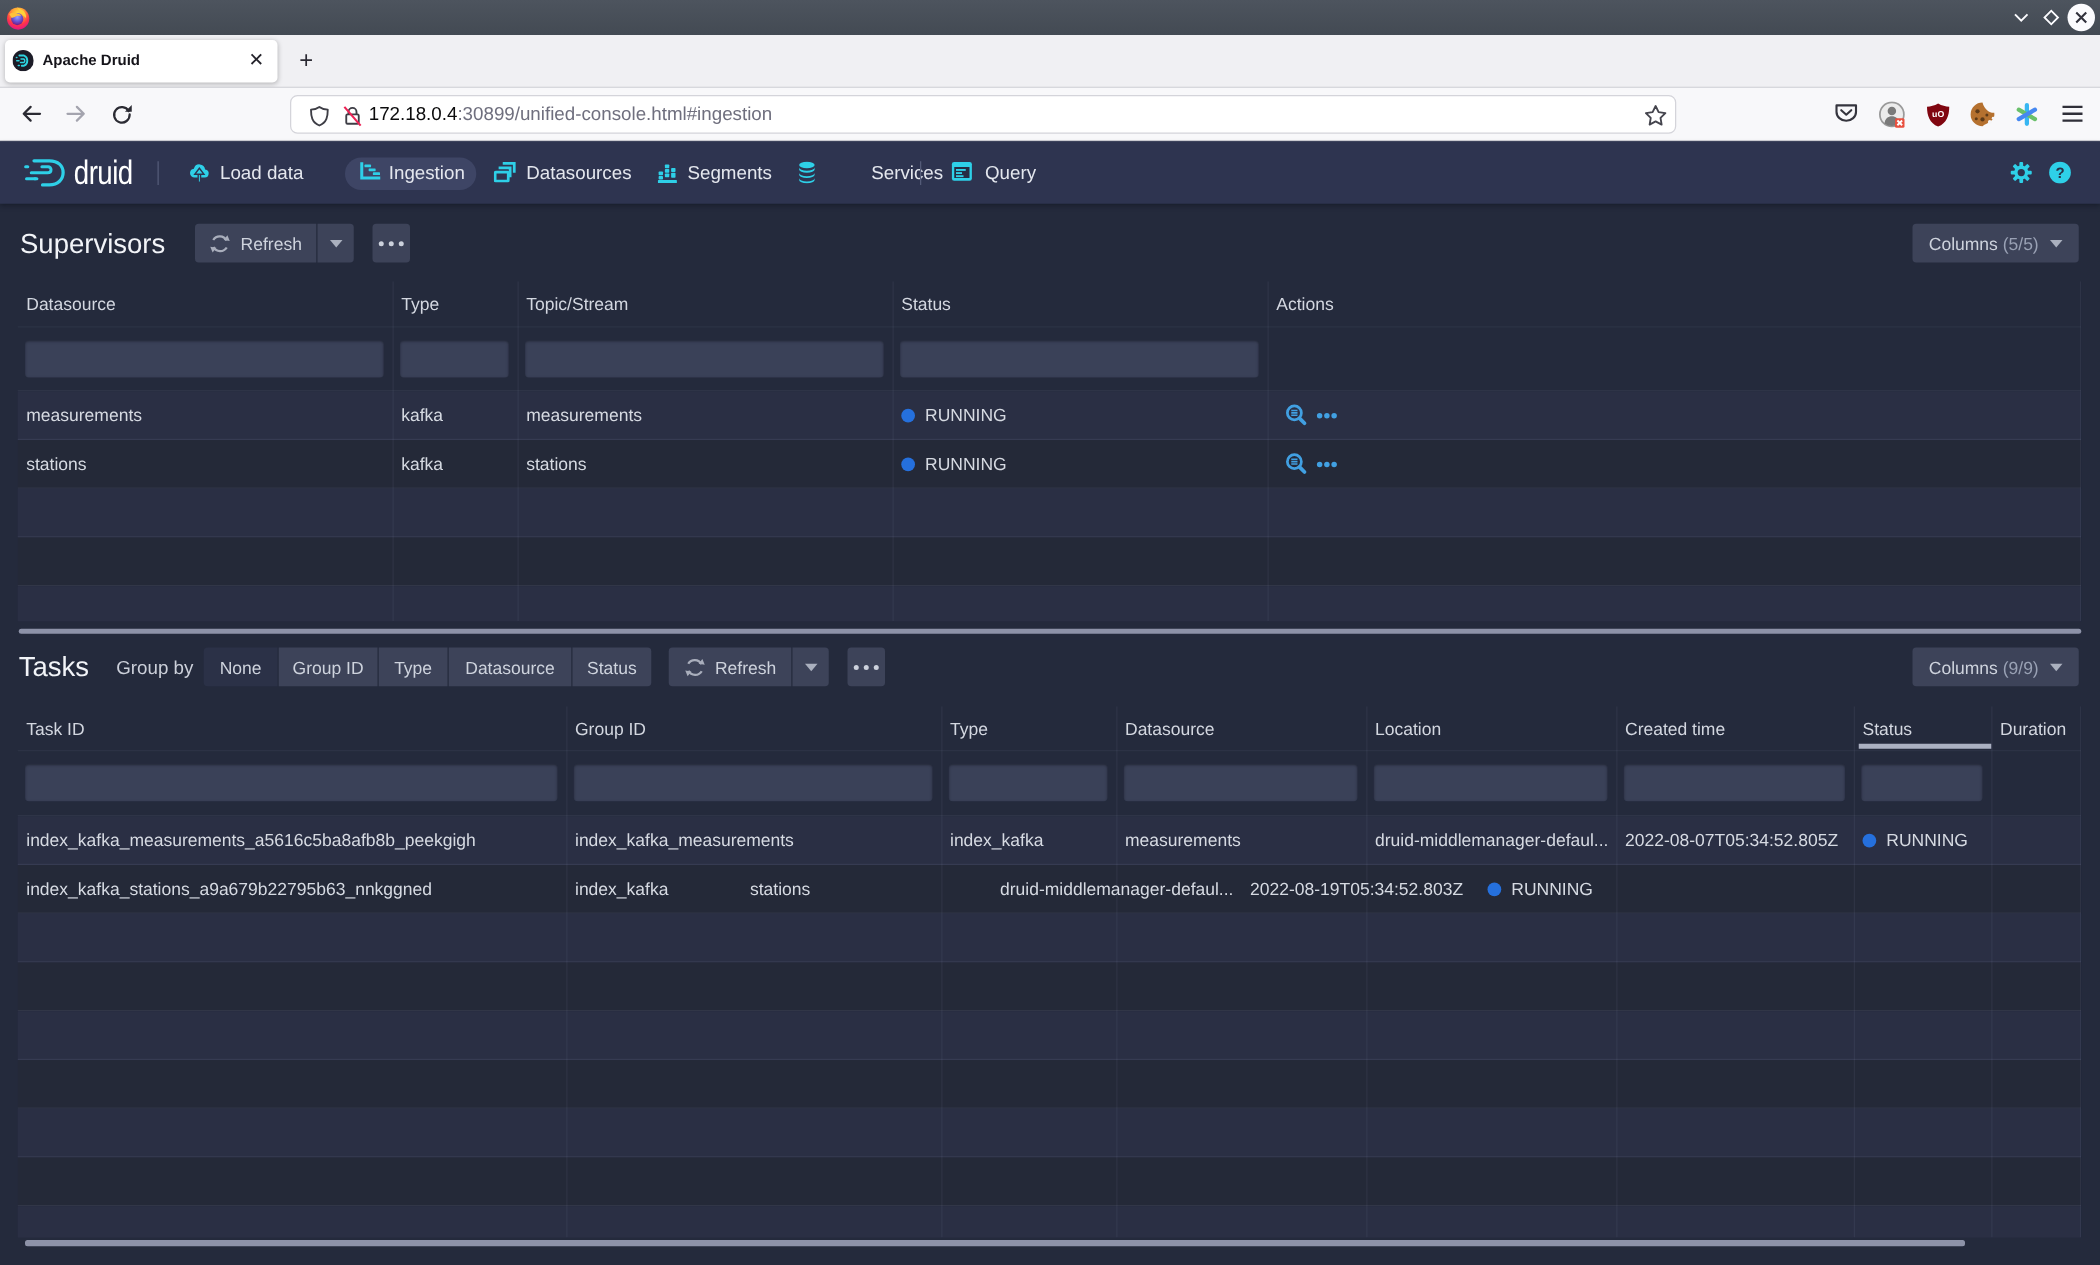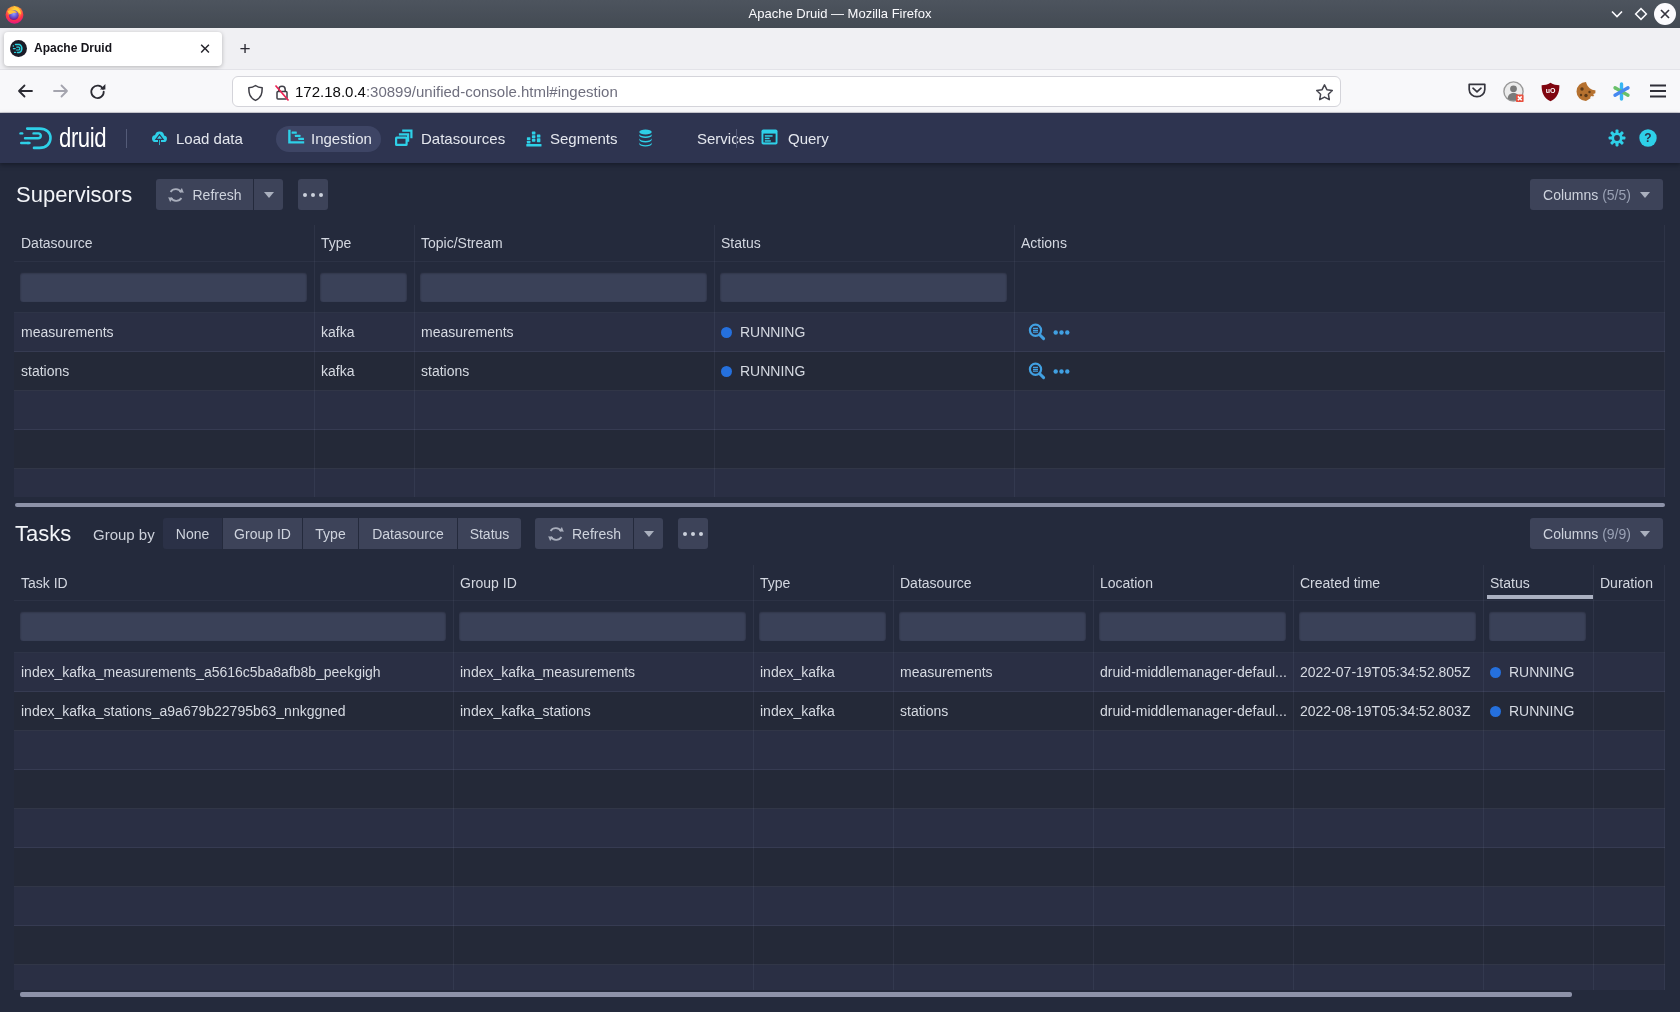--- a/index.html
+++ b/index.html
@@ -85,21 +85,20 @@
         <stop offset="0%" stop-color="#959fff"></stop>
           <stop offset="55%" stop-color="#6a5bda"></stop>
         <stop offset="100%" stop-color="#722291"></stop>
       </radialGradient>
     </defs>
     <circle cx="10.5" cy="11.8" r="8.9" fill="url(#ffo)"></circle>
     <path d="M9.5 2.2 C11 4.6 13.8 4.2 15.4 6.4 C17.2 8.9 16.8 11.4 16.8 11.4 L12.2 7.2 Z" fill="#ffd43a"></path>
     <circle cx="9.8" cy="12.2" r="4.9" fill="url(#ffi)"></circle>
     <path d="M3.4 8.2 C5.8 6.6 9.4 7.0 11.6 8.4 C12.6 9.0 12.8 9.6 12.4 9.9 C11 9.4 9 9.6 8.2 10.4 L5.4 11.4 Z" fill="#ffc23a"></path>
   </svg>
-  <div class="wtitle">Apache Druid — Mozilla Firefox</div>
   <svg class="abs" style="left:1610px; top:9px;" width="14" height="10" viewBox="0 0 14 10">
     <path d="M2 2.5 L7 7.5 L12 2.5" stroke="#fbfbfe" stroke-width="1.6" fill="none"></path>
   </svg>
   <svg class="abs" style="left:1634px; top:7px;" width="14" height="14" viewBox="0 0 14 14">
     <rect x="3.2" y="3.2" width="7.6" height="7.6" transform="rotate(45 7 7)" stroke="#fbfbfe" stroke-width="1.5" fill="none"></rect>
   </svg>
   <svg class="abs" style="left:1653px; top:2px;" width="24" height="24" viewBox="0 0 24 24">
     <circle cx="12" cy="12" r="11" fill="#fbfbfe"></circle>
     <path d="M8 8 L16 16 M16 8 L8 16" stroke="#33333e" stroke-width="1.7"></path>
   </svg>
@@ -468,27 +467,26 @@
         <div class="finput" style="width:97px;"></div>
       </div>
     <div class="fcell" style="width:72px; border-right:none;"></div>
   </div>
   <div class="drow lt">
     <div class="dcell" style="width:439px;text-align:right;">index_kafka_measurements_a5616c5ba8afb8b_peekgigh</div>
     <div class="dcell" style="width:300px;">index_kafka_measurements</div>
     <div class="dcell" style="width:140px;">index_kafka</div>
     <div class="dcell" style="width:200px;">measurements</div>
     <div class="dcell" style="width:200px;">druid-middlemanager-defaul...</div>
-    <div class="dcell" style="width:190px;">2022-07-19T05:34:52.805Z</div>
+    <div class="dcell" style="width:190px;">2022-08-07T05:34:52.805Z</div>
     <div class="dcell" style="width:110px;"><span class="dot"></span>RUNNING</div>
     <div class="dcell" style="width:72px; border-right:none;"></div>
   </div>
   <div class="drow dk">
     <div class="dcell" style="width:439px;">index_kafka_stations_a9a679b22795b63_nnkggned</div>
-    <div class="dcell" style="width:300px;">index_kafka_stations</div>
     <div class="dcell" style="width:140px;">index_kafka</div>
     <div class="dcell" style="width:200px;">stations</div>
     <div class="dcell" style="width:200px;">druid-middlemanager-defaul...</div>
     <div class="dcell" style="width:190px;">2022-08-19T05:34:52.803Z</div>
     <div class="dcell" style="width:110px;"><span class="dot"></span>RUNNING</div>
     <div class="dcell" style="width:72px; border-right:none;"></div>
   </div>
   <div class="drow lt terow"></div>
   <div class="drow dk terow"></div>
   <div class="drow lt terow"></div>

